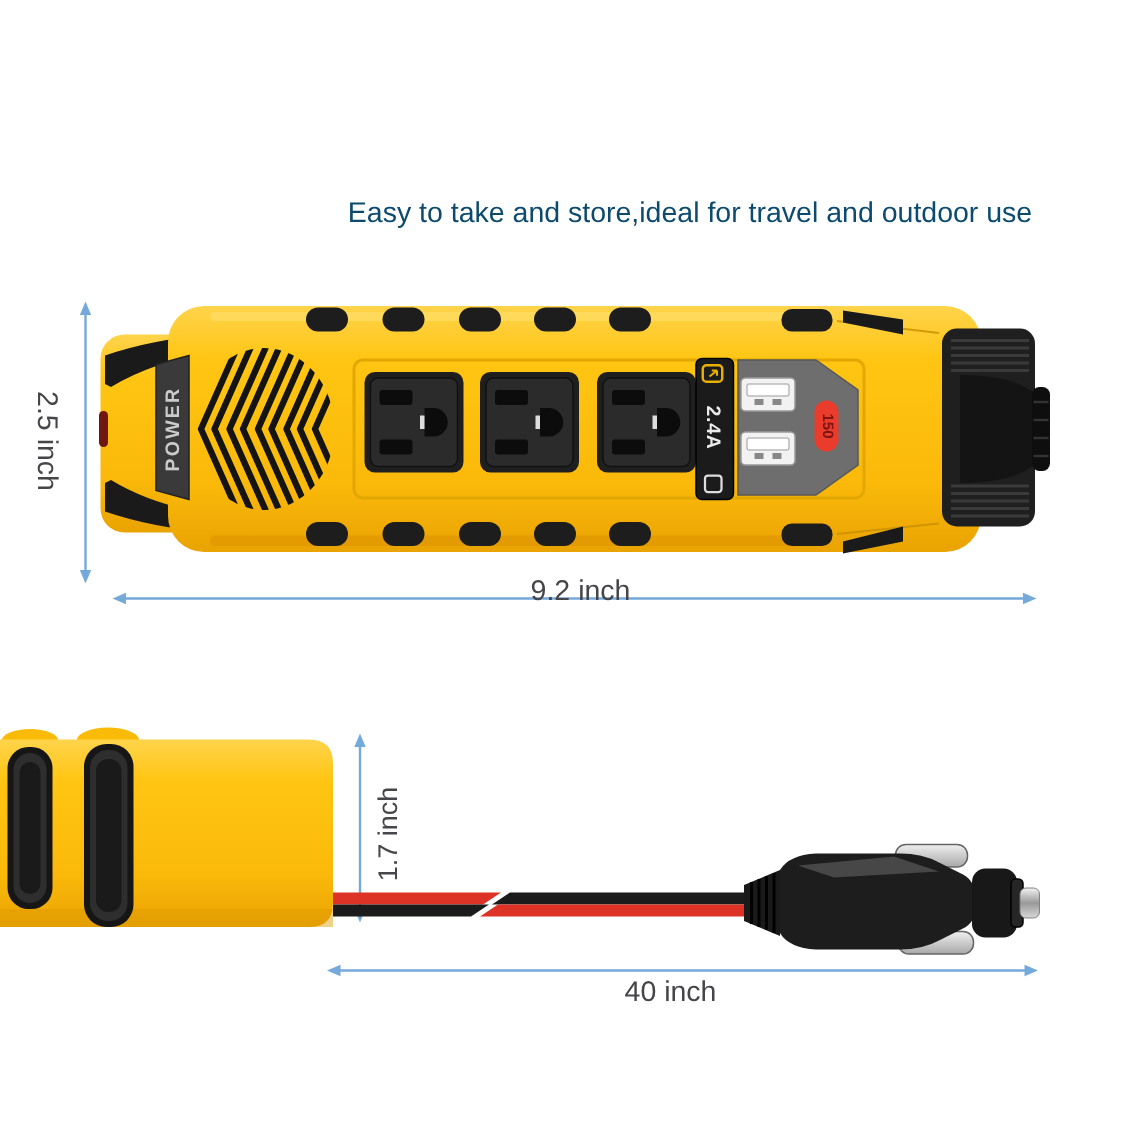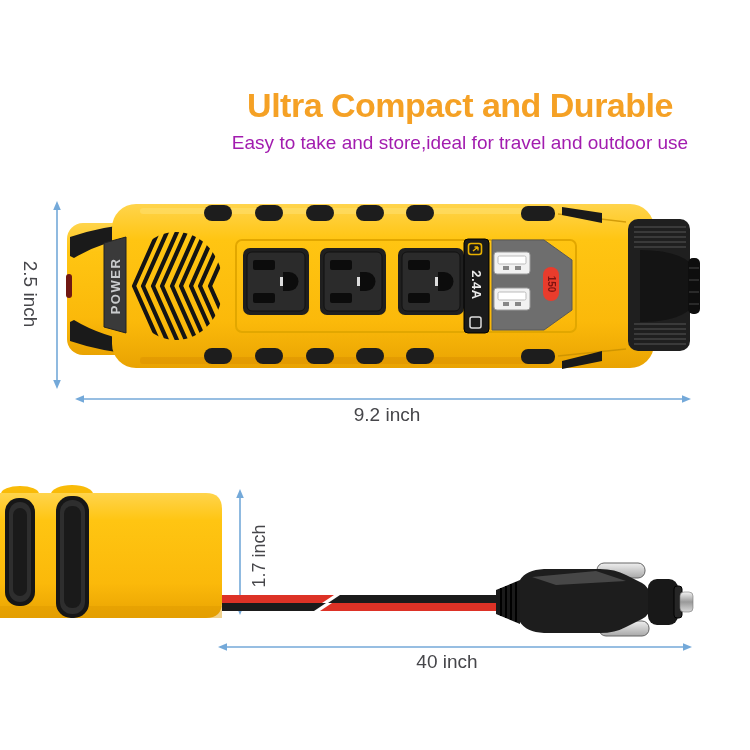--- a/index.html
+++ b/index.html
@@ -3,24 +3,24 @@
 <meta charset="utf-8">
 <style>
   html,body{margin:0;padding:0;background:#ffffff;}
   #canvas{position:relative;width:750px;height:750px;background:#ffffff;overflow:hidden;
           font-family:"Liberation Sans",sans-serif;}
   #art{position:absolute;left:0;top:0;}
   .txt{position:absolute;white-space:nowrap;}
   #page-title{left:170px;top:86px;width:580px;text-align:center;
               font-size:34px;font-weight:700;letter-spacing:-0.5px;color:#F5A125;}
   #page-subtitle{left:170px;top:132px;width:580px;text-align:center;
-                 font-size:19px;font-weight:400;color:#a21caf;}
+                 font-size:19px;font-weight:400;color:#0c4a6e;}
   .dim-label{font-size:19px;color:#46464A;}
   #dim-height{left:30px;top:294px;transform:translate(-50%,-50%) rotate(90deg);}
-  #dim-length{left:387px;top:404px;transform:translateX(-50%);}
+  #dim-length{left:387px;top:384px;transform:translateX(-50%);}
   #dim-depth{left:259px;top:556px;font-size:18px;transform:translate(-50%,-50%) rotate(-90deg);}
   #dim-cable{left:447px;top:651px;transform:translateX(-50%);}
   #power-label{left:115px;top:286px;transform:translate(-50%,-50%) rotate(-90deg);
                font-size:13px;font-weight:700;letter-spacing:1.5px;color:#C9CBCD;}
   #usb-amp{left:476px;top:285px;transform:translate(-50%,-50%) rotate(90deg);
            font-size:13px;font-weight:700;letter-spacing:0.5px;color:#ECECEC;}
   #badge-150{left:551px;top:284px;transform:translate(-50%,-50%) rotate(90deg);
              font-size:10px;font-weight:700;color:#7E1310;}
 </style>
 </head>
@@ -236,21 +236,20 @@
           <line x1="516" y1="582" x2="516" y2="622"></line>
     </g>
     <path d="M520 580 Q526 570 544 569 L600 569 Q615 569 626 575 L642 583 Q650 587 650 598 L650 606 Q650 615 642 619 L626 627 Q615 633 600 633 L544 633 Q526 632 520 622 Z" fill="#1D1D1D"></path>
     <polygon points="532,577 596,571 626,581 556,585" fill="#474747"></polygon>
     <rect x="648" y="579" width="30" height="46" rx="9" fill="#181818"></rect>
     <rect x="674" y="586" width="8" height="32" rx="3" fill="#262626" stroke="#000000"></rect>
     <rect x="680" y="592" width="13" height="20" rx="4" fill="url(#tipg)" stroke="#777777" stroke-width="0.6"></rect>
   </g>
 </svg>
 
-<div class="txt" id="page-title">Ultra Compact and Durable</div>
 <div class="txt" id="page-subtitle">Easy to take and store,ideal for travel and outdoor use</div>
 
 <div class="txt dim-label" id="dim-height">2.5 inch</div>
 <div class="txt dim-label" id="dim-length">9.2 inch</div>
 <div class="txt dim-label" id="dim-depth">1.7 inch</div>
 <div class="txt dim-label" id="dim-cable">40 inch</div>
 
 <div class="txt" id="power-label">POWER</div>
 <div class="txt" id="usb-amp">2.4A</div>
 <div class="txt" id="badge-150">150</div>

